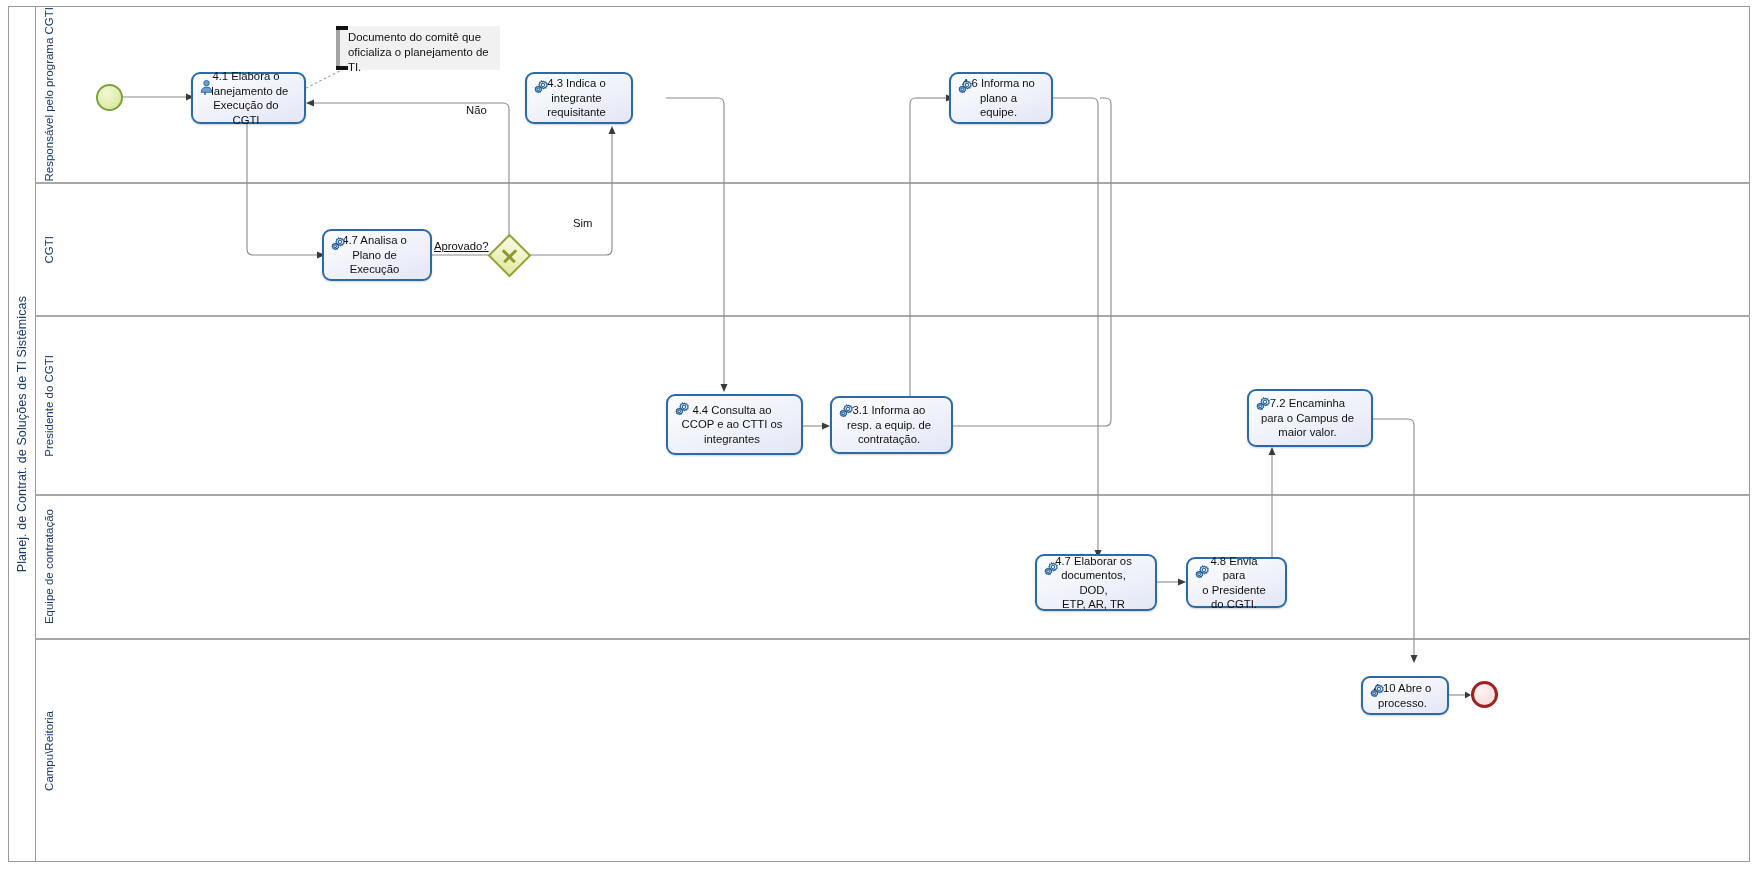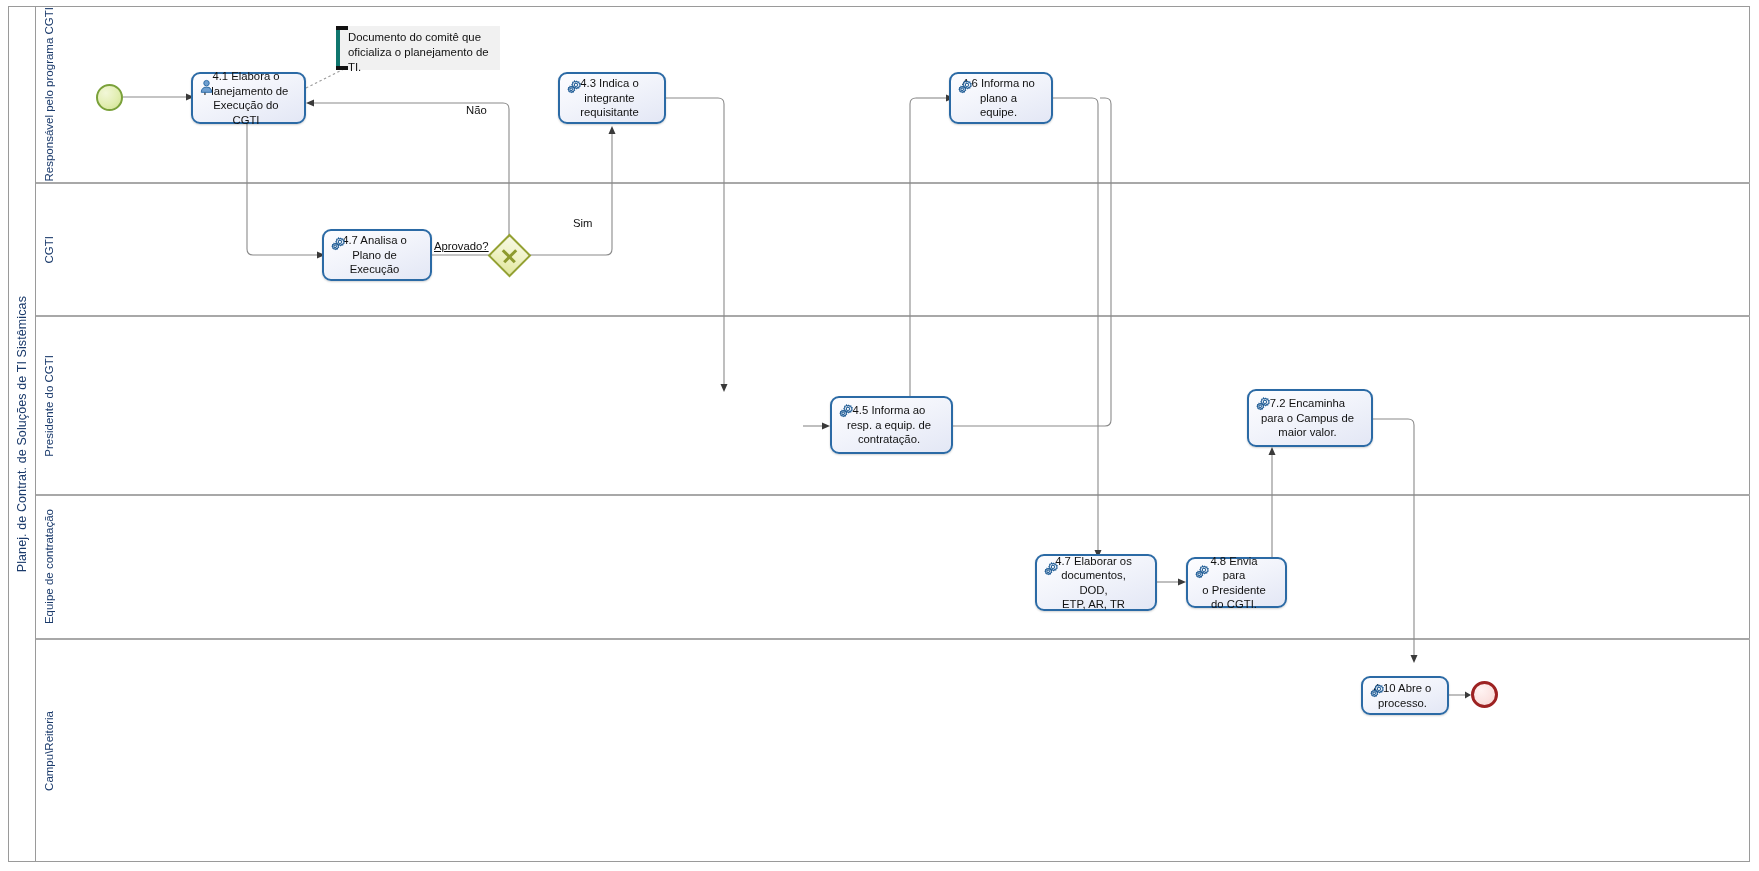--- a/index.html
+++ b/index.html
@@ -138,21 +138,21 @@
   .gw-plus-h, .gw-plus-v {
     position: absolute;
     background: #8d9a2e;
   }
 
   
   .annotation {
     position: absolute;
     box-sizing: border-box;
     background: #f1f1f1;
-    border-left: 4px solid #0f766e;
+    border-left: 4px solid #a3a3a3;
     padding: 4px 6px 4px 8px;
   }
   .annotation::before,
   .annotation::after {
     content: "";
     position: absolute;
     left: -4px;
     width: 12px;
     height: 4px;
     background: #111111;
@@ -298,49 +298,64 @@
       <g fill="#d7e2f2" stroke="#1f5c95" stroke-width="1.1">
         <path d="M5.3,8.6 l0.9,-0.8 0.7,0.9 1.1,-0.2 0.2,1.1 1.0,0.5 -0.5,1.0 0.5,1.0 -1.0,0.5 -0.2,1.1 -1.1,-0.2 -0.7,0.9 -0.9,-0.8 -1.0,0.4 -0.4,-1.0 -1.1,-0.2 0.2,-1.1 -0.8,-0.8 0.8,-0.8 -0.2,-1.1 1.1,-0.2 0.4,-1.0 Z"></path>
         <circle cx="5.5" cy="11.0" r="1.4" fill="#ffffff"></circle>
       </g>
     </svg>
     <span class="tlabel">4.7 Analisa o
 Plano de
 Execução</span>
   </div>
 
-  <div class="task" style="left:558px;top:72px;width:108px;height:52px;">
+  <div class="task" style="left:525px;top:72px;width:108px;height:52px;">
     <svg class="task-icon" viewBox="0 0 16 16">
       <g fill="#e9eef7" stroke="#1f5c95" stroke-width="1.1">
         <path d="M10.3,3.3 l1.1,-1.0 0.9,1.1 1.4,-0.3 0.2,1.4 1.3,0.6 -0.7,1.2 0.7,1.2 -1.3,0.6 -0.2,1.4 -1.4,-0.3 -0.9,1.1 -1.1,-1.0 -1.3,0.5 -0.5,-1.3 -1.4,-0.2 0.2,-1.4 -1.0,-1.0 1.0,-1.0 -0.2,-1.4 1.4,-0.2 0.5,-1.3 Z"></path>
         <circle cx="10.6" cy="6.3" r="1.7" fill="#ffffff"></circle>
       </g>
       <g fill="#d7e2f2" stroke="#1f5c95" stroke-width="1.1">
         <path d="M5.3,8.6 l0.9,-0.8 0.7,0.9 1.1,-0.2 0.2,1.1 1.0,0.5 -0.5,1.0 0.5,1.0 -1.0,0.5 -0.2,1.1 -1.1,-0.2 -0.7,0.9 -0.9,-0.8 -1.0,0.4 -0.4,-1.0 -1.1,-0.2 0.2,-1.1 -0.8,-0.8 0.8,-0.8 -0.2,-1.1 1.1,-0.2 0.4,-1.0 Z"></path>
         <circle cx="5.5" cy="11.0" r="1.4" fill="#ffffff"></circle>
       </g>
     </svg>
     <span class="tlabel">4.3 Indica o
 integrante
 requisitante</span>
   </div>
 
+  <div class="task" style="left:666px;top:394px;width:137px;height:61px;">
+    <svg class="task-icon" viewBox="0 0 16 16">
+      <g fill="#e9eef7" stroke="#1f5c95" stroke-width="1.1">
+        <path d="M10.3,3.3 l1.1,-1.0 0.9,1.1 1.4,-0.3 0.2,1.4 1.3,0.6 -0.7,1.2 0.7,1.2 -1.3,0.6 -0.2,1.4 -1.4,-0.3 -0.9,1.1 -1.1,-1.0 -1.3,0.5 -0.5,-1.3 -1.4,-0.2 0.2,-1.4 -1.0,-1.0 1.0,-1.0 -0.2,-1.4 1.4,-0.2 0.5,-1.3 Z"></path>
+        <circle cx="10.6" cy="6.3" r="1.7" fill="#ffffff"></circle>
+      </g>
+      <g fill="#d7e2f2" stroke="#1f5c95" stroke-width="1.1">
+        <path d="M5.3,8.6 l0.9,-0.8 0.7,0.9 1.1,-0.2 0.2,1.1 1.0,0.5 -0.5,1.0 0.5,1.0 -1.0,0.5 -0.2,1.1 -1.1,-0.2 -0.7,0.9 -0.9,-0.8 -1.0,0.4 -0.4,-1.0 -1.1,-0.2 0.2,-1.1 -0.8,-0.8 0.8,-0.8 -0.2,-1.1 1.1,-0.2 0.4,-1.0 Z"></path>
+        <circle cx="5.5" cy="11.0" r="1.4" fill="#ffffff"></circle>
+      </g>
+    </svg>
+    <span class="tlabel">4.4 Consulta ao
+CCOP e ao CTTI os
+integrantes</span>
+  </div>
 
   <div class="task" style="left:830px;top:396px;width:123px;height:58px;">
     <svg class="task-icon" viewBox="0 0 16 16">
       <g fill="#e9eef7" stroke="#1f5c95" stroke-width="1.1">
         <path d="M10.3,3.3 l1.1,-1.0 0.9,1.1 1.4,-0.3 0.2,1.4 1.3,0.6 -0.7,1.2 0.7,1.2 -1.3,0.6 -0.2,1.4 -1.4,-0.3 -0.9,1.1 -1.1,-1.0 -1.3,0.5 -0.5,-1.3 -1.4,-0.2 0.2,-1.4 -1.0,-1.0 1.0,-1.0 -0.2,-1.4 1.4,-0.2 0.5,-1.3 Z"></path>
         <circle cx="10.6" cy="6.3" r="1.7" fill="#ffffff"></circle>
       </g>
       <g fill="#d7e2f2" stroke="#1f5c95" stroke-width="1.1">
         <path d="M5.3,8.6 l0.9,-0.8 0.7,0.9 1.1,-0.2 0.2,1.1 1.0,0.5 -0.5,1.0 0.5,1.0 -1.0,0.5 -0.2,1.1 -1.1,-0.2 -0.7,0.9 -0.9,-0.8 -1.0,0.4 -0.4,-1.0 -1.1,-0.2 0.2,-1.1 -0.8,-0.8 0.8,-0.8 -0.2,-1.1 1.1,-0.2 0.4,-1.0 Z"></path>
         <circle cx="5.5" cy="11.0" r="1.4" fill="#ffffff"></circle>
       </g>
     </svg>
-    <span class="tlabel">4.5 Informa ao
+    <span class="tlabel">3.1 Informa ao
 resp. a equip. de
 contratação.</span>
   </div>
 
   <div class="task" style="left:949px;top:72px;width:104px;height:52px;">
     <svg class="task-icon" viewBox="0 0 16 16">
       <g fill="#e9eef7" stroke="#1f5c95" stroke-width="1.1">
         <path d="M10.3,3.3 l1.1,-1.0 0.9,1.1 1.4,-0.3 0.2,1.4 1.3,0.6 -0.7,1.2 0.7,1.2 -1.3,0.6 -0.2,1.4 -1.4,-0.3 -0.9,1.1 -1.1,-1.0 -1.3,0.5 -0.5,-1.3 -1.4,-0.2 0.2,-1.4 -1.0,-1.0 1.0,-1.0 -0.2,-1.4 1.4,-0.2 0.5,-1.3 Z"></path>
         <circle cx="10.6" cy="6.3" r="1.7" fill="#ffffff"></circle>
       </g>

